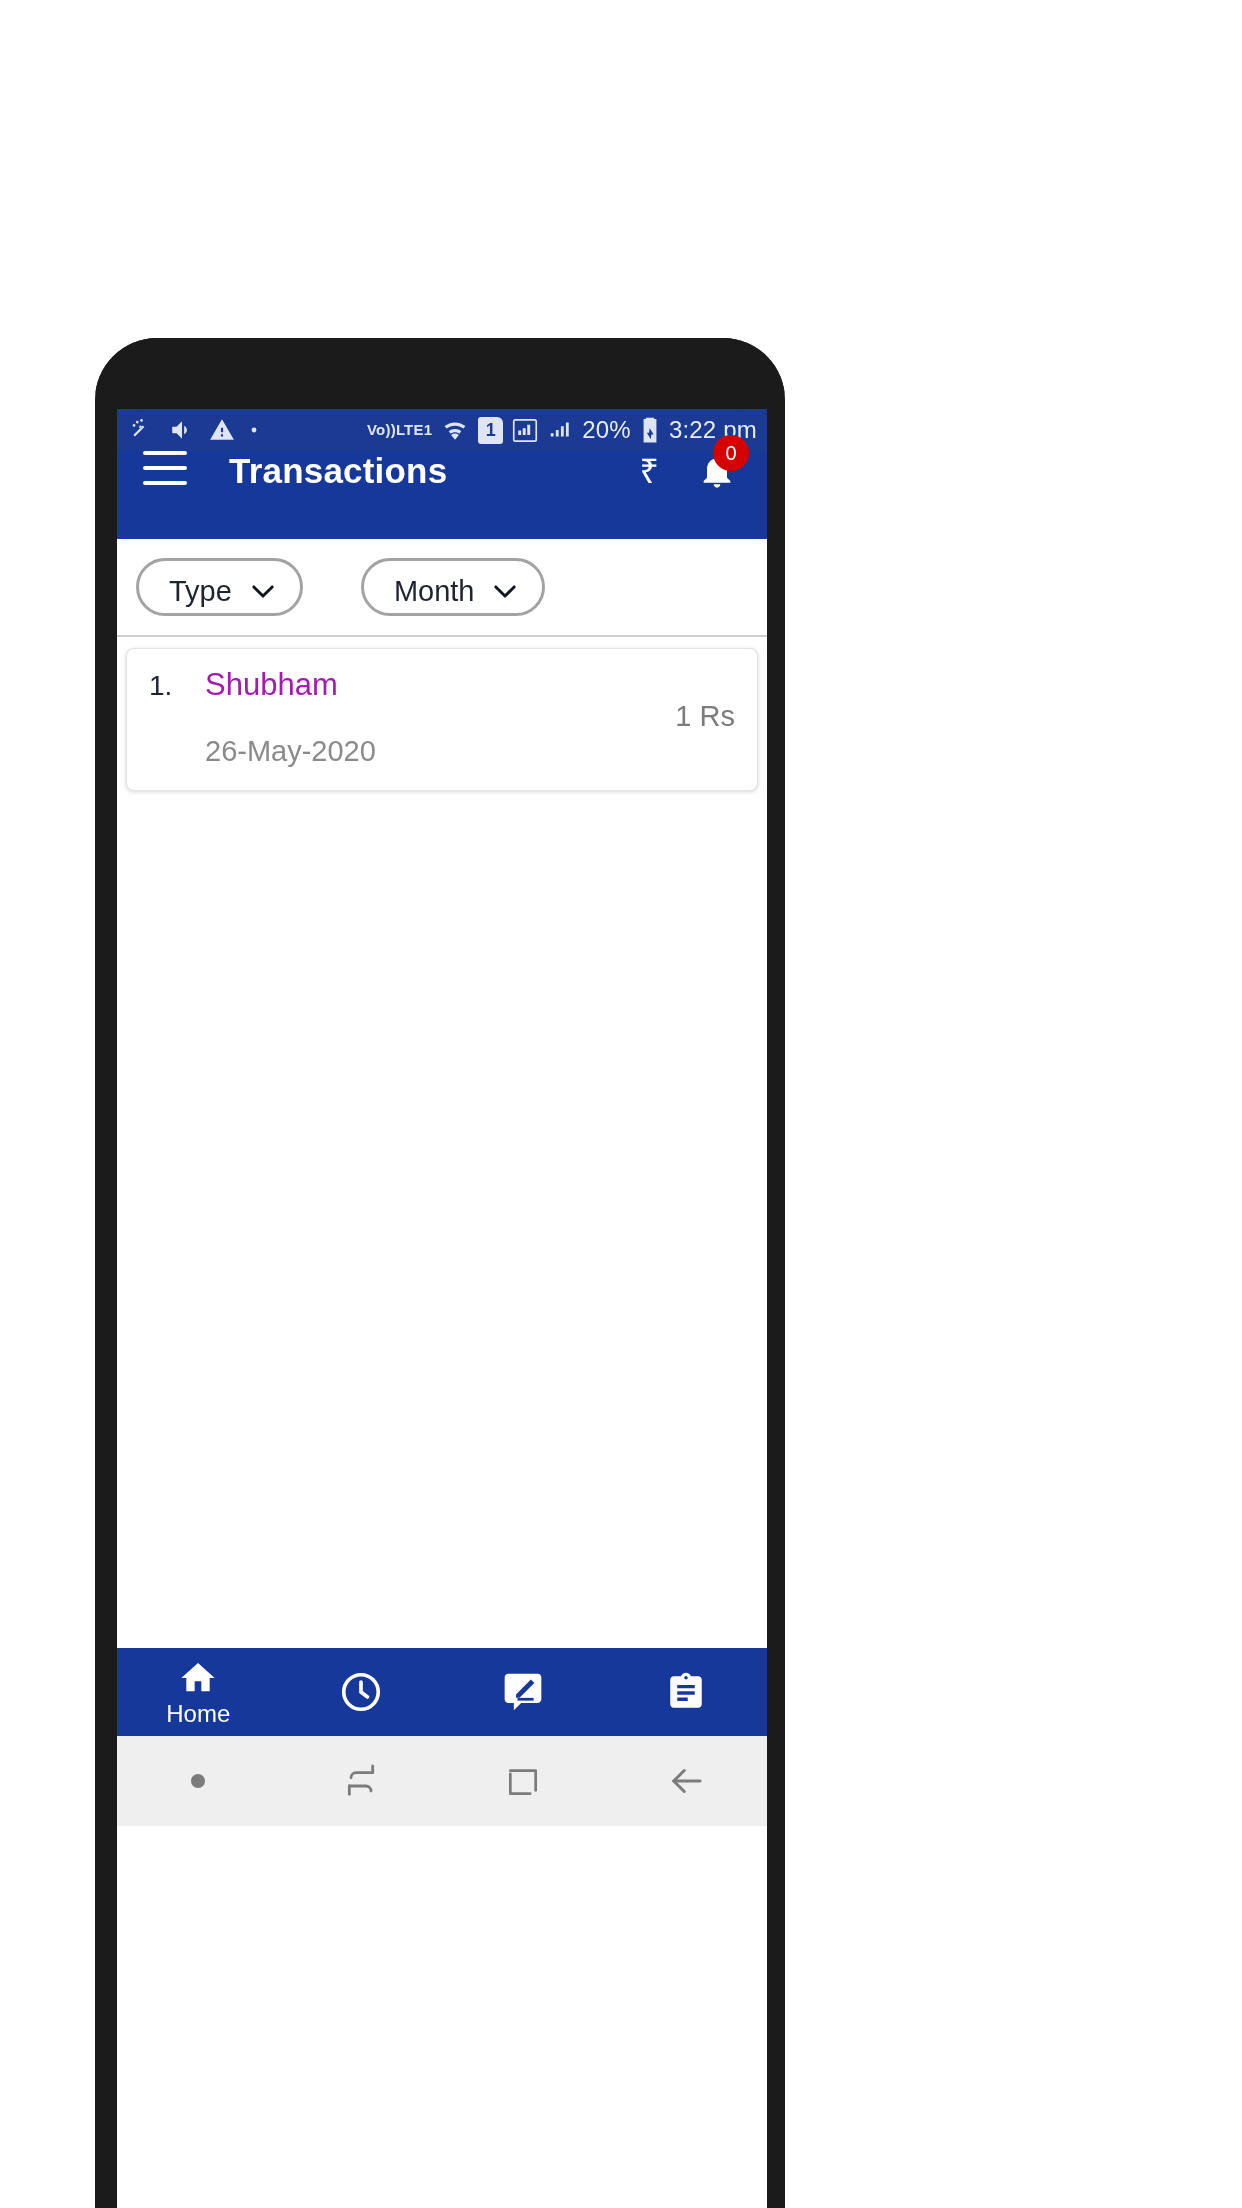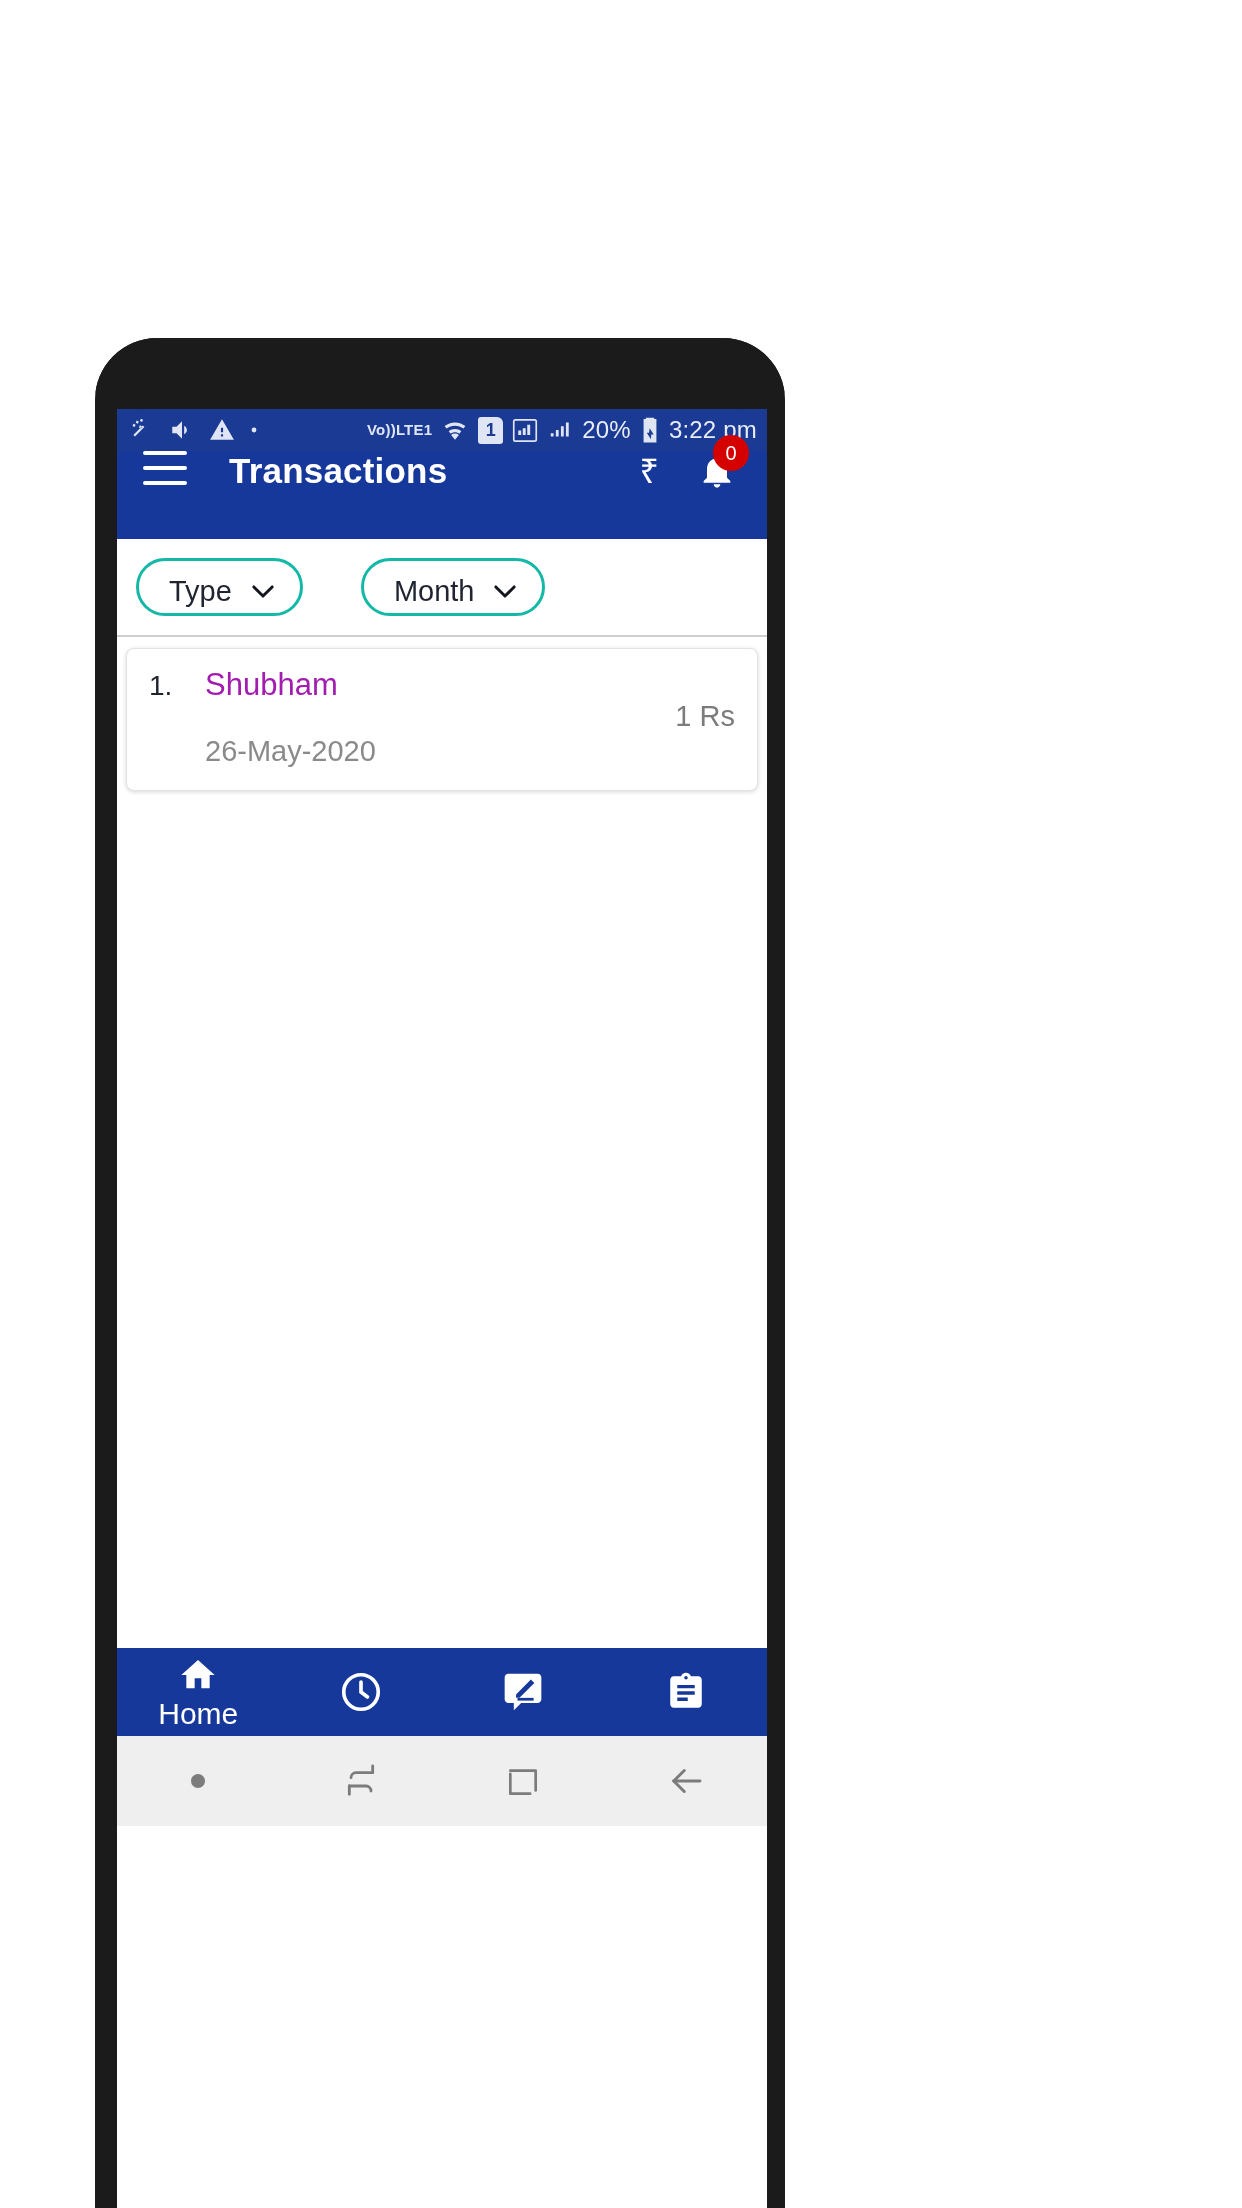--- a/index.html
+++ b/index.html
@@ -121,21 +121,21 @@
     height: 98px;
     background: #ffffff;
     display: flex;
     align-items: center;
     padding-left: 19px;
     gap: 58px;
     border-bottom: 2px solid #cfcfcf;
   }
   .chip {
     height: 58px;
-    border: 3px solid #14b8a6;
+    border: 3px solid #a3a3a3;
     border-radius: 34px;
     display: flex;
     align-items: center;
     gap: 20px;
     padding: 8px 26px 0 30px;
     background: #fff;
     cursor: pointer;
   }
   .chip-label {
     font-size: 29px;
@@ -197,21 +197,21 @@
   .nav-item {
     flex: 1;
     display: flex;
     flex-direction: column;
     align-items: center;
     justify-content: center;
     gap: 4px;
     cursor: pointer;
     color: #ffffff;
   }
-  .nav-label { font-size: 30px; color: #ffffff; line-height: 1; }
+  .nav-label { font-size: 24px; color: #ffffff; line-height: 1; }
 
   
   #system-nav {
     height: 90px;
     background: #efeff0;
     display: flex;
     align-items: center;
   }
   .sys-item {
     flex: 1;

